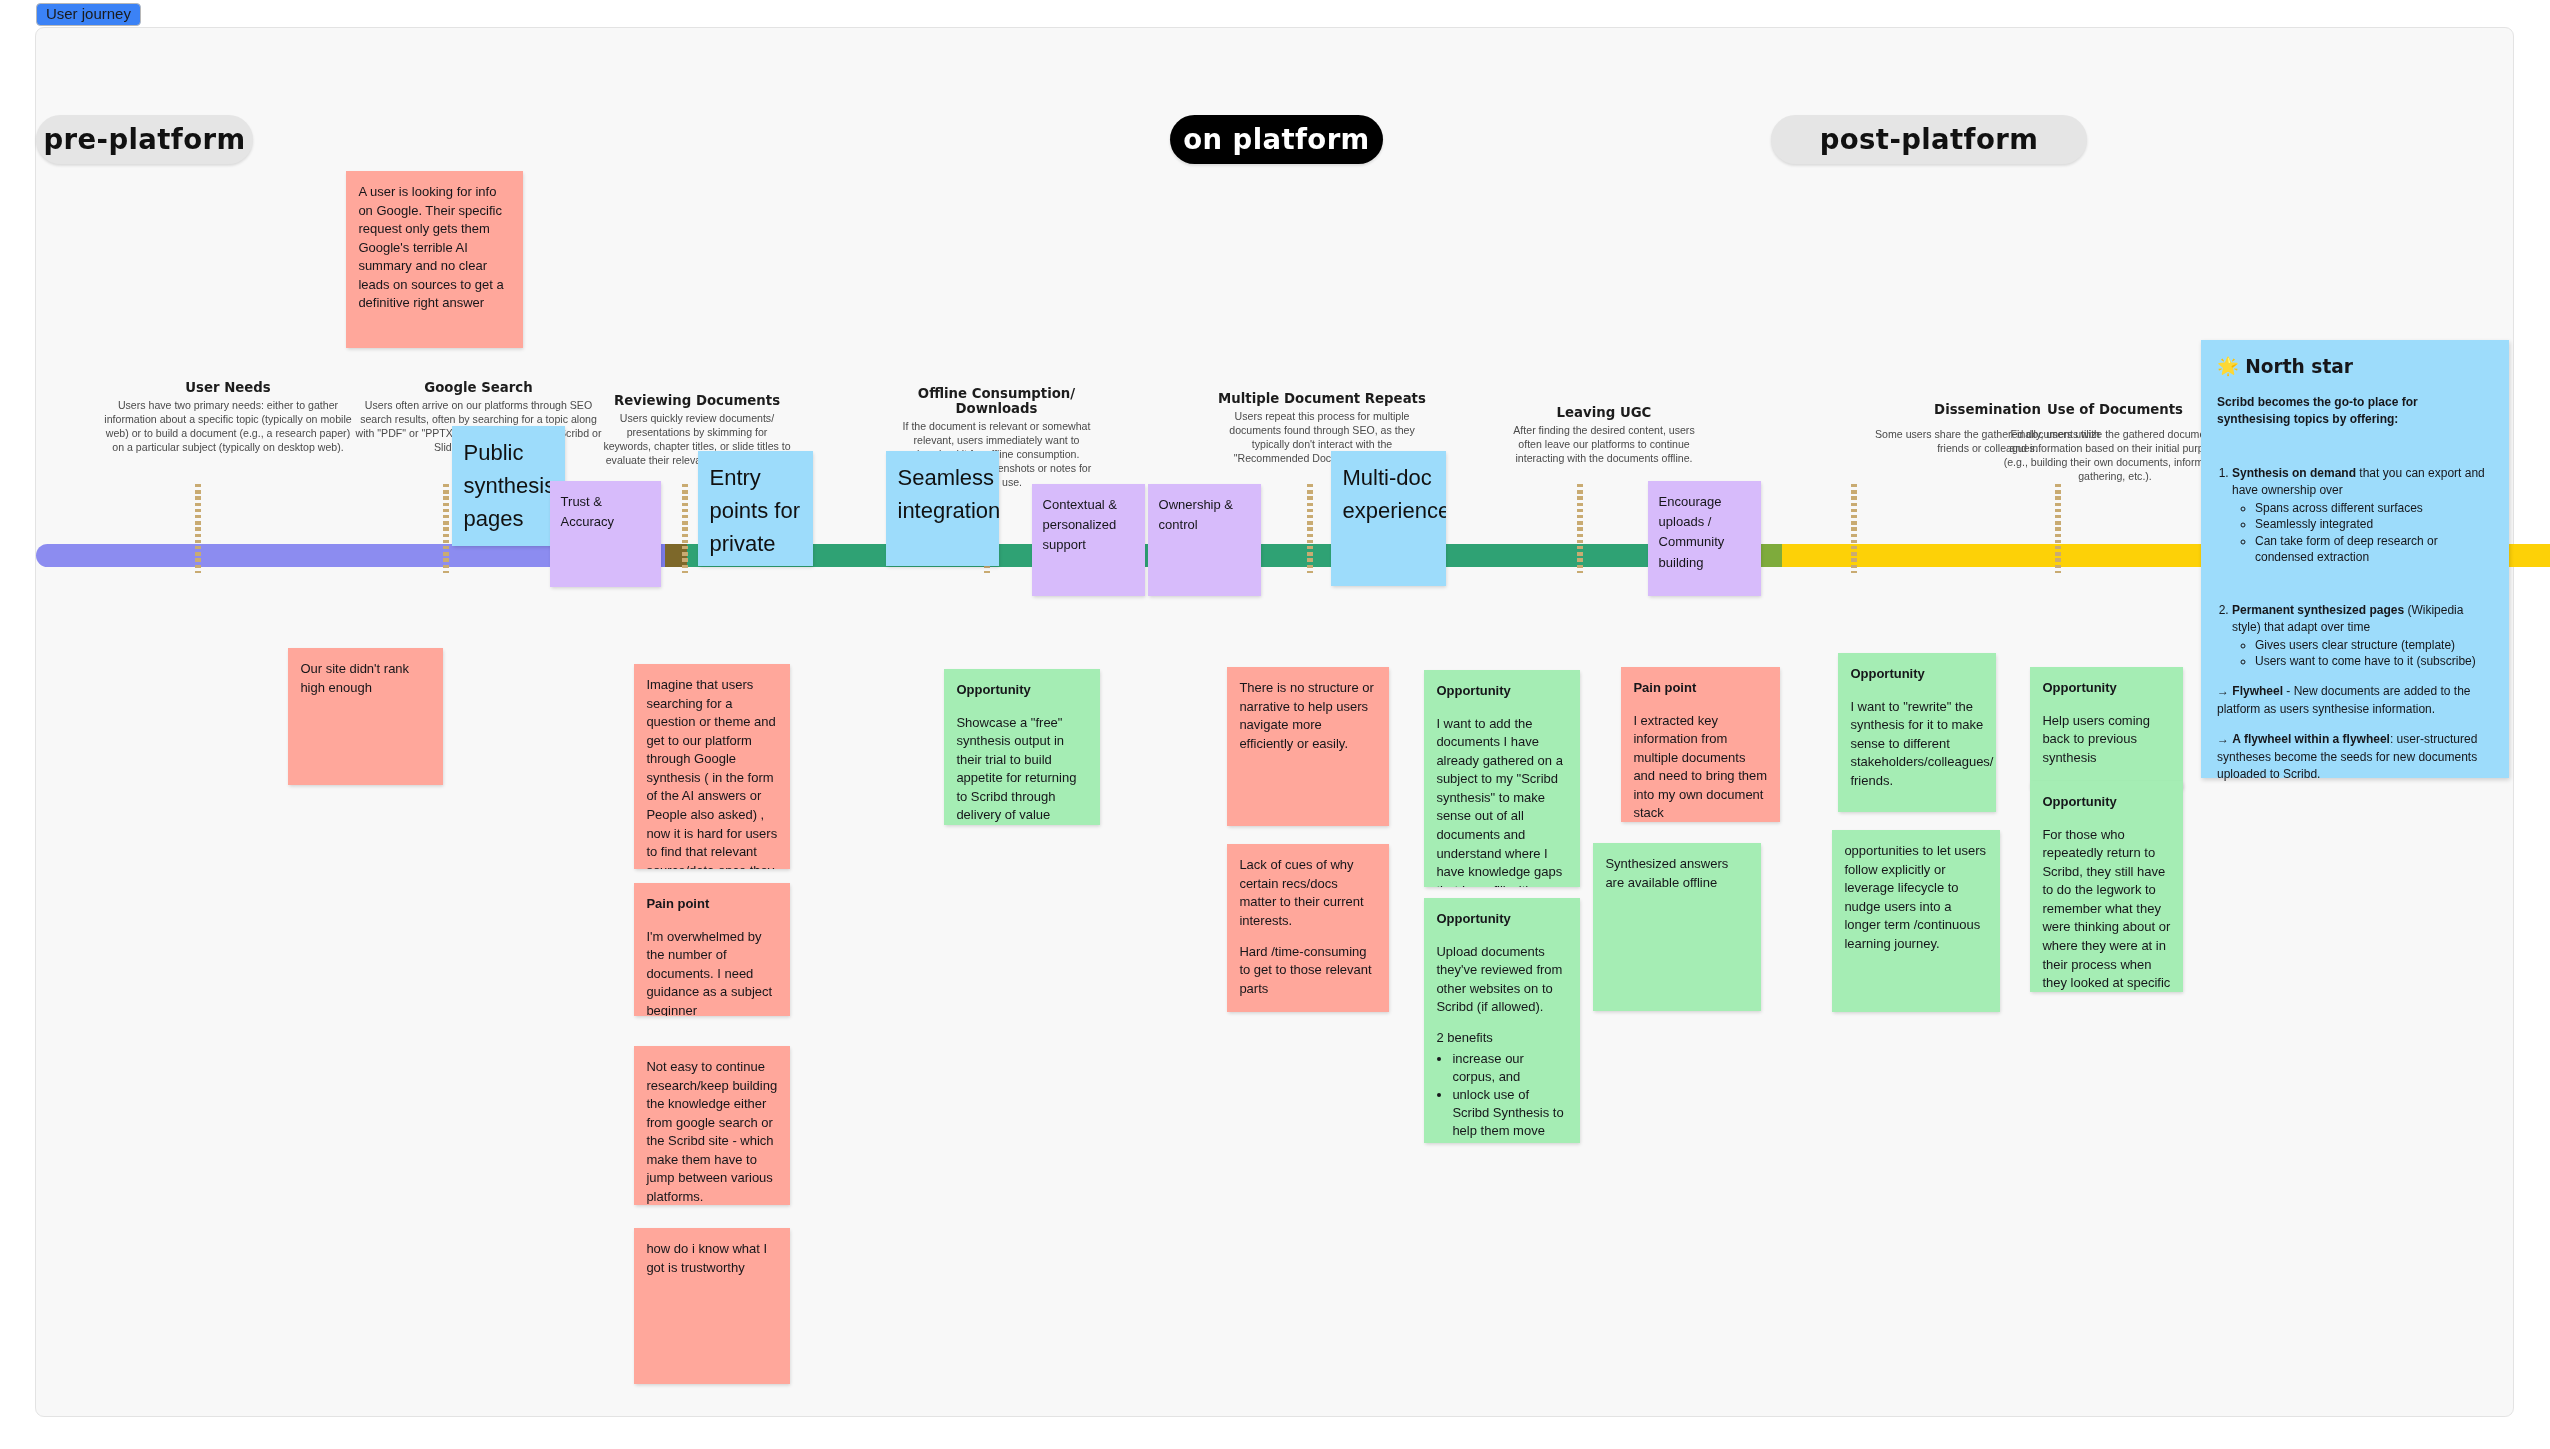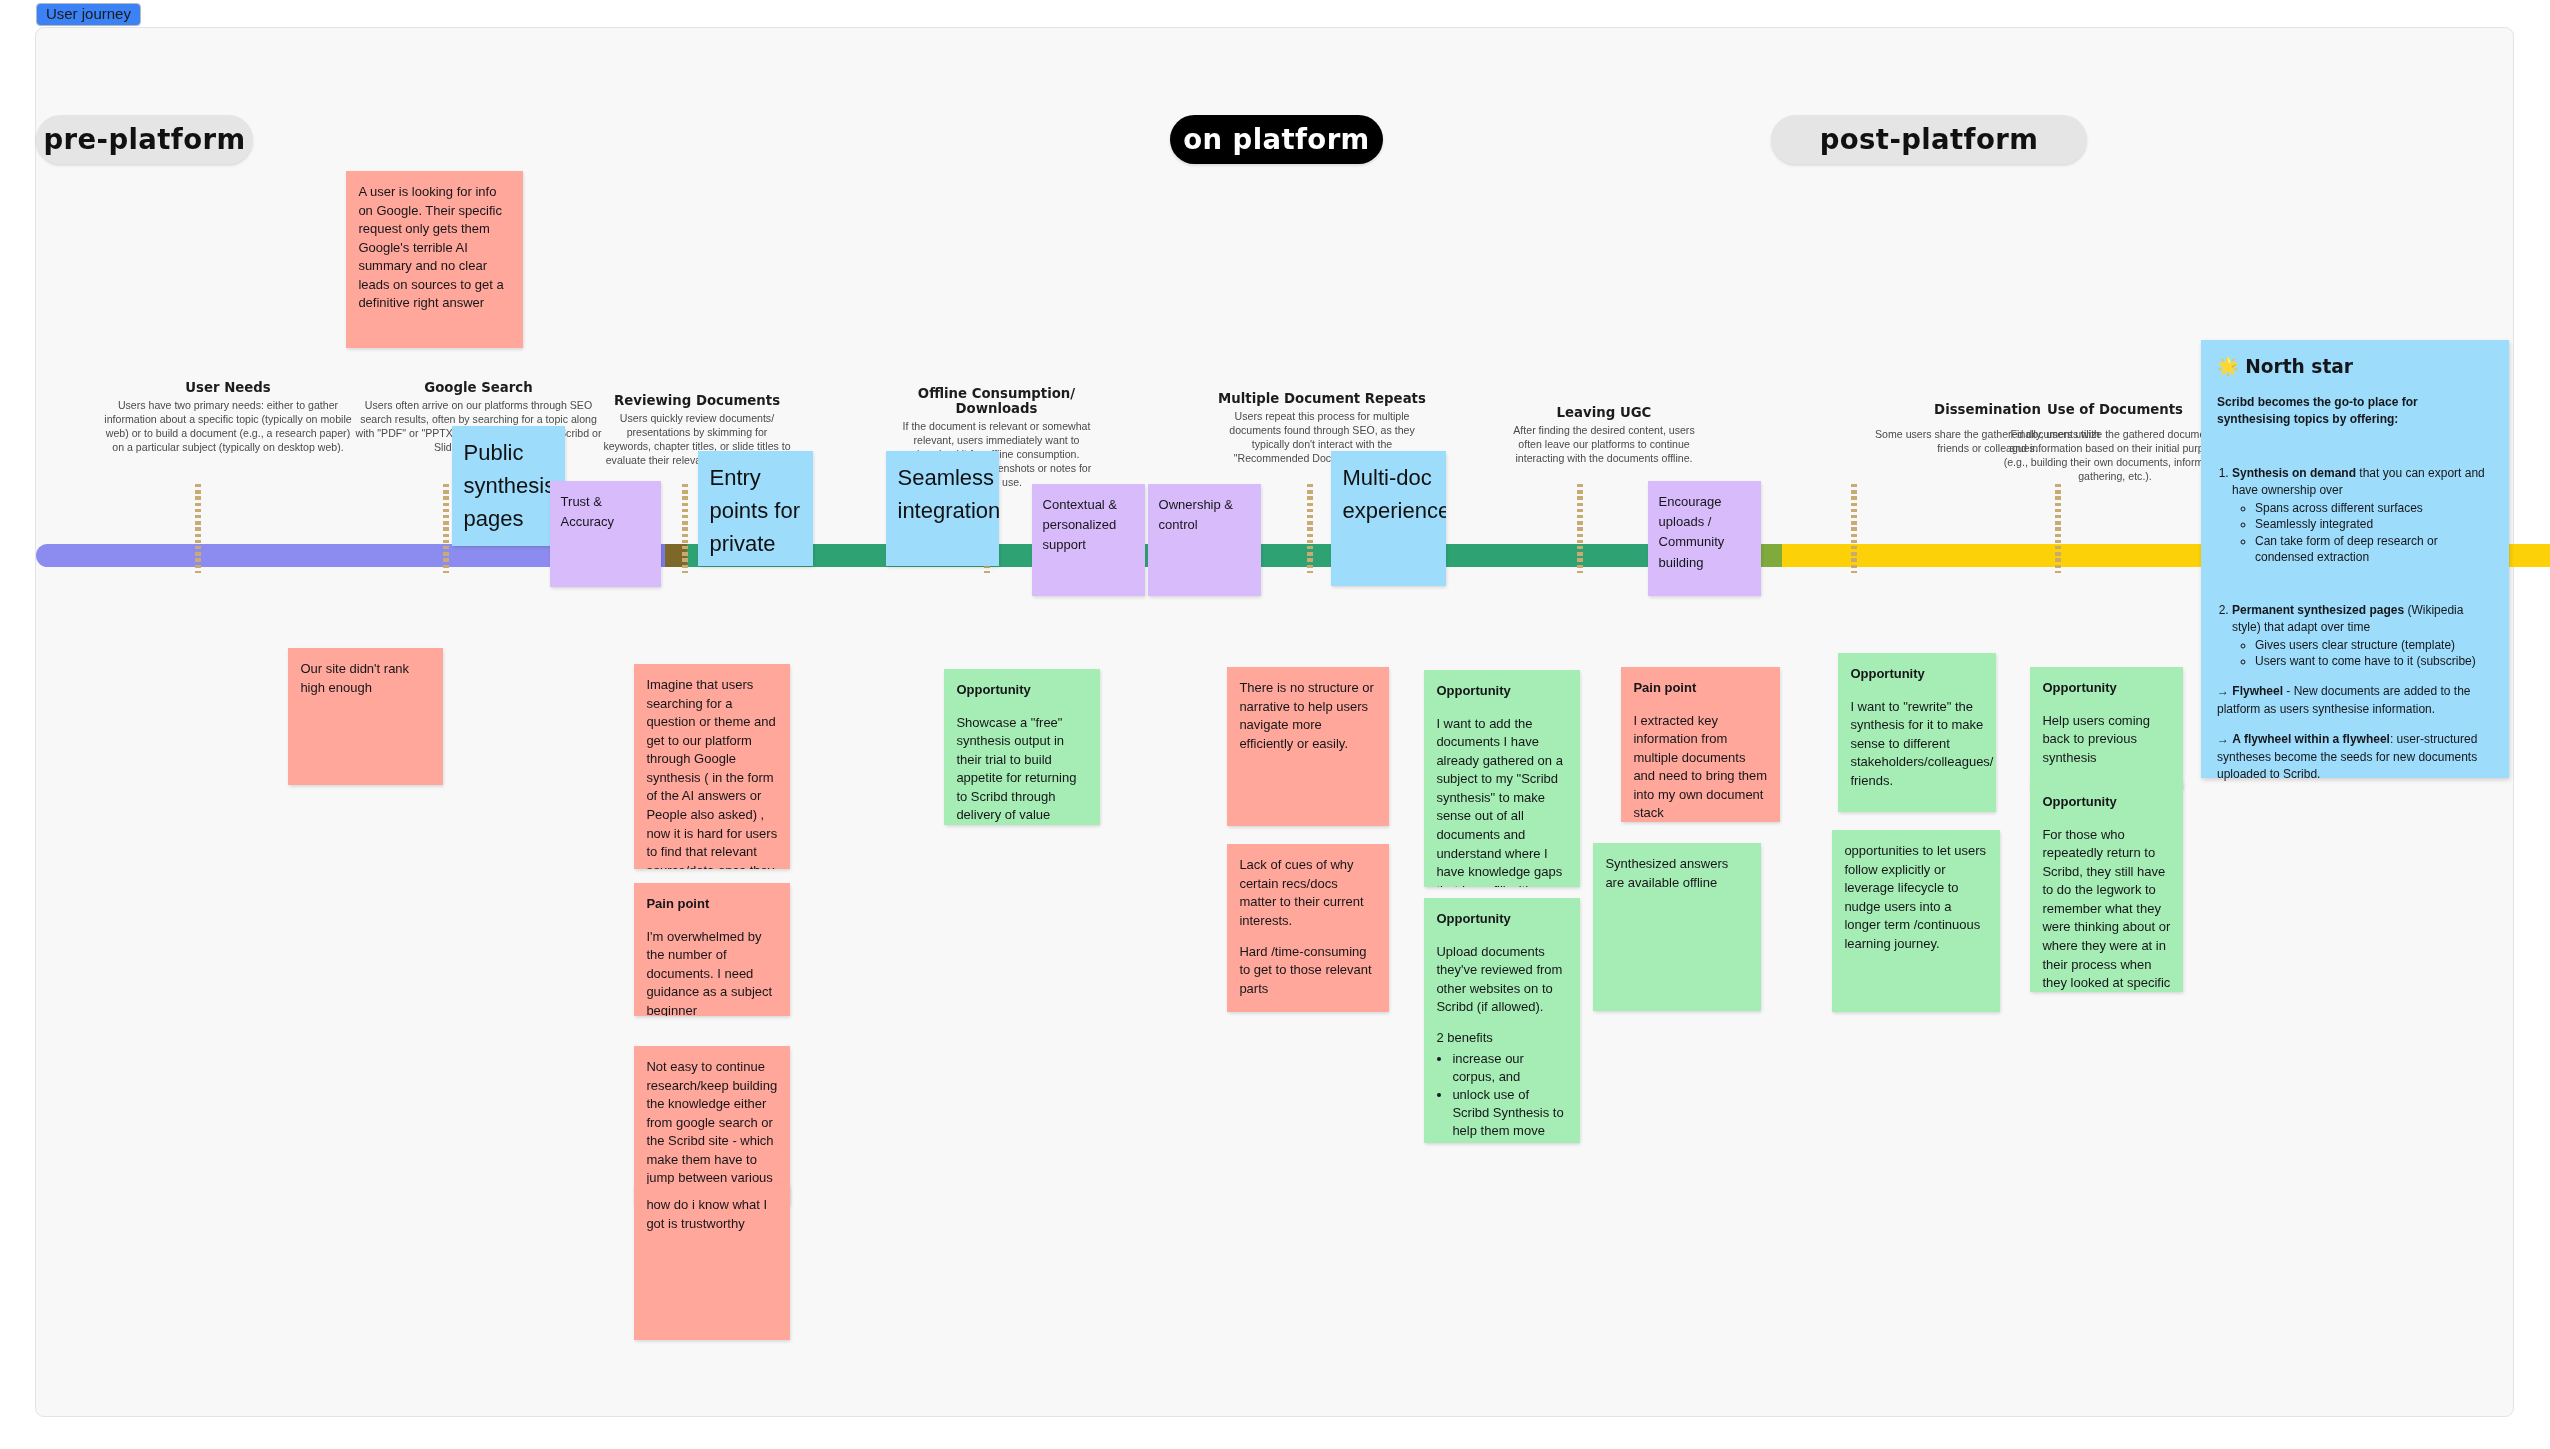--- a/index.html
+++ b/index.html
@@ -239,21 +239,21 @@
 
   <div class="note pink" style="left:598px; top:855px; width:156px; height:133px;">
     <span class="hdr">Pain point</span>
     <span>I'm overwhelmed by the number of documents. I need guidance as a subject beginner</span>
   </div>
 
   <div class="note pink" style="left:598px; top:1018px; width:156px; height:159px;">
     <span>Not easy to continue research/keep building the knowledge either from google search or the Scribd site - which make them have to jump between various platforms.</span>
   </div>
 
-  <div class="note pink" style="left:598px; top:1156px; width:156px; height:156px;">
+  <div class="note pink" style="left:598px; top:1200px; width:156px; height:156px;">
     <span>how do i know what I got is trustworthy</span>
   </div>
 
   <div class="note green" style="left:908px; top:641px; width:156px; height:156px;">
     <span class="hdr">Opportunity</span>
     <span>Showcase a "free" synthesis output in their trial to build appetite for returning to Scribd through delivery of value</span>
   </div>
 
   <div class="note pink" style="left:1191px; top:639px; width:162px; height:159px;">
     <span>There is no structure or narrative to help users navigate more efficiently or easily.</span>

